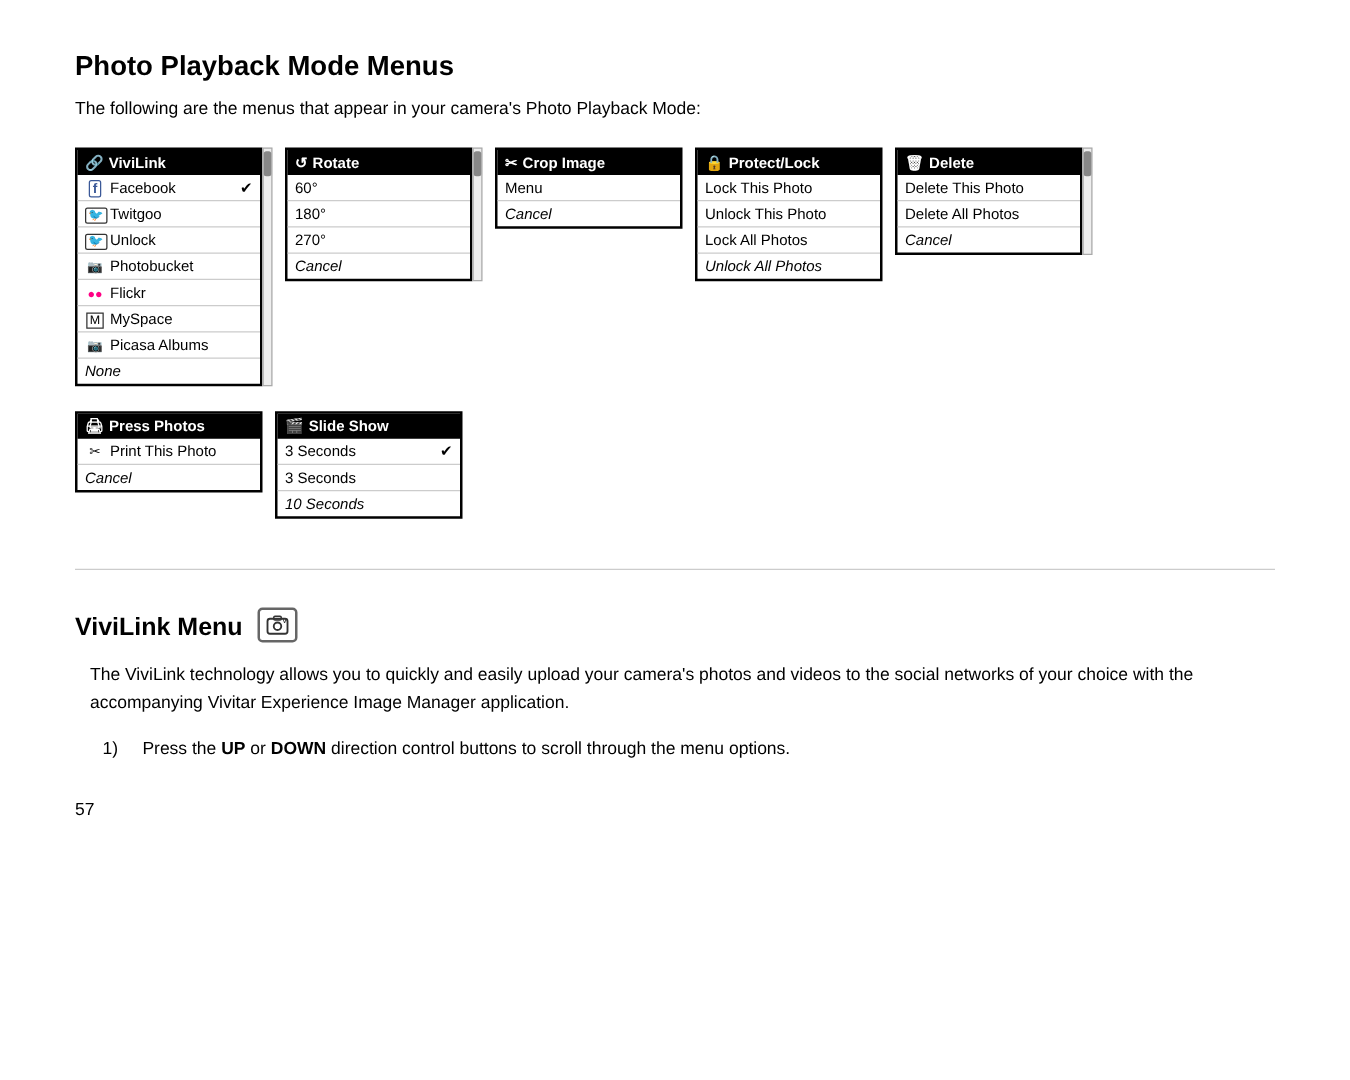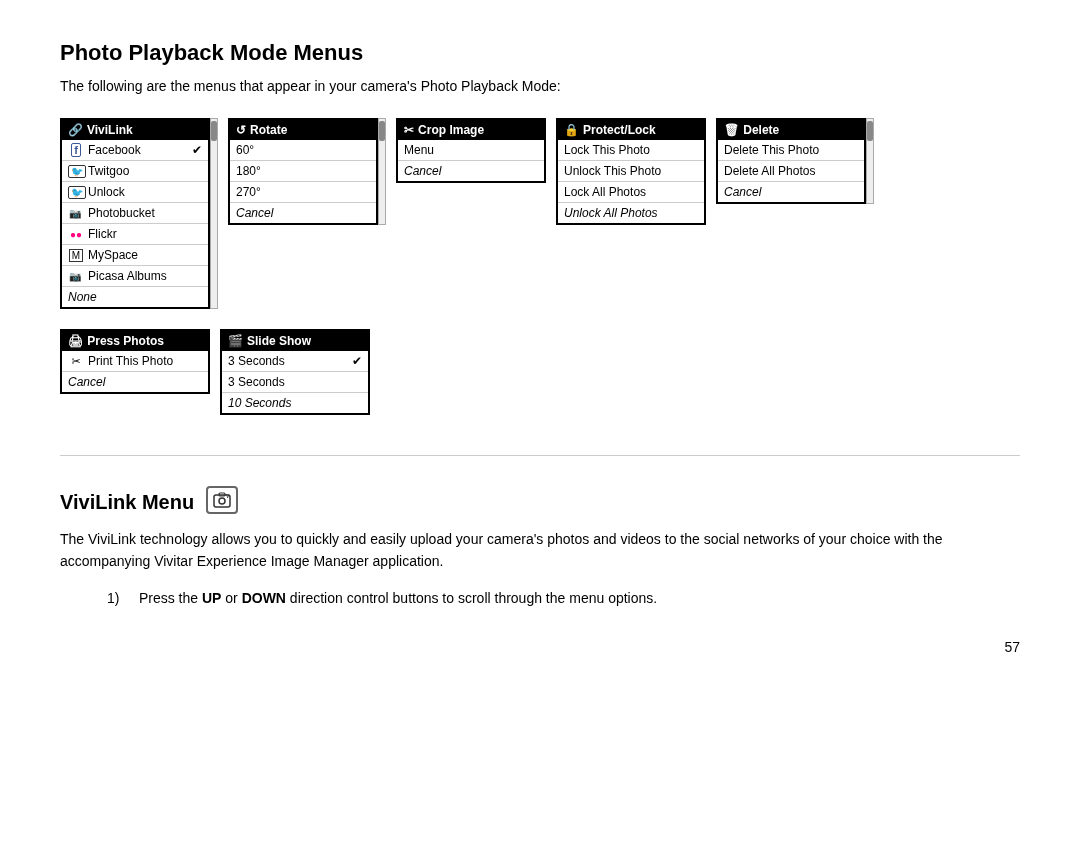--- a/index.html
+++ b/index.html
@@ -105,33 +105,34 @@
       font-weight: bold;
       margin-bottom: 14px;
       display: flex;
       align-items: flex-end;
       gap: 12px;
     }
     .body-text {
       font-size: 14px;
       line-height: 1.6;
       margin-bottom: 14px;
+      margin-left: 12px;
     }
     .numbered-item {
       font-size: 14px;
       line-height: 1.6;
-      margin-left: 47px;
+      margin-left: 22px;
       margin-bottom: 10px;
     }
     .numbered-item strong {
       font-weight: bold;
     }
     
     .page-number {
-      text-align: right;
+      text-align: left;
       font-size: 14px;
       margin-top: 30px;
     }
     
     .section-divider {
       border: none;
       border-top: 1px solid #ccc;
       margin: 10px 0 30px 0;
     }
   </style>

